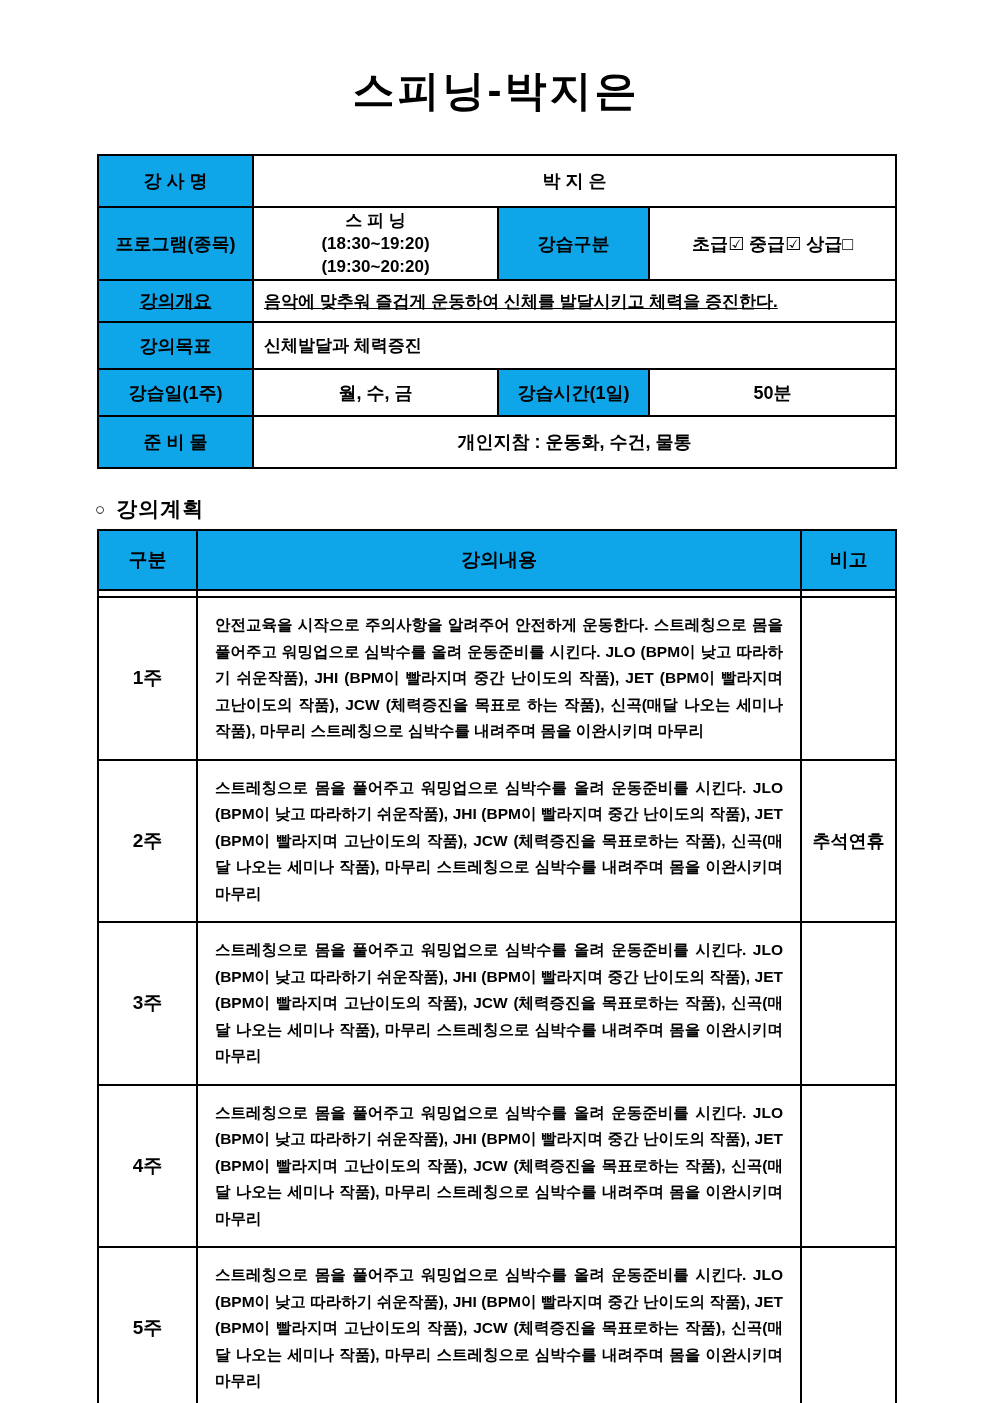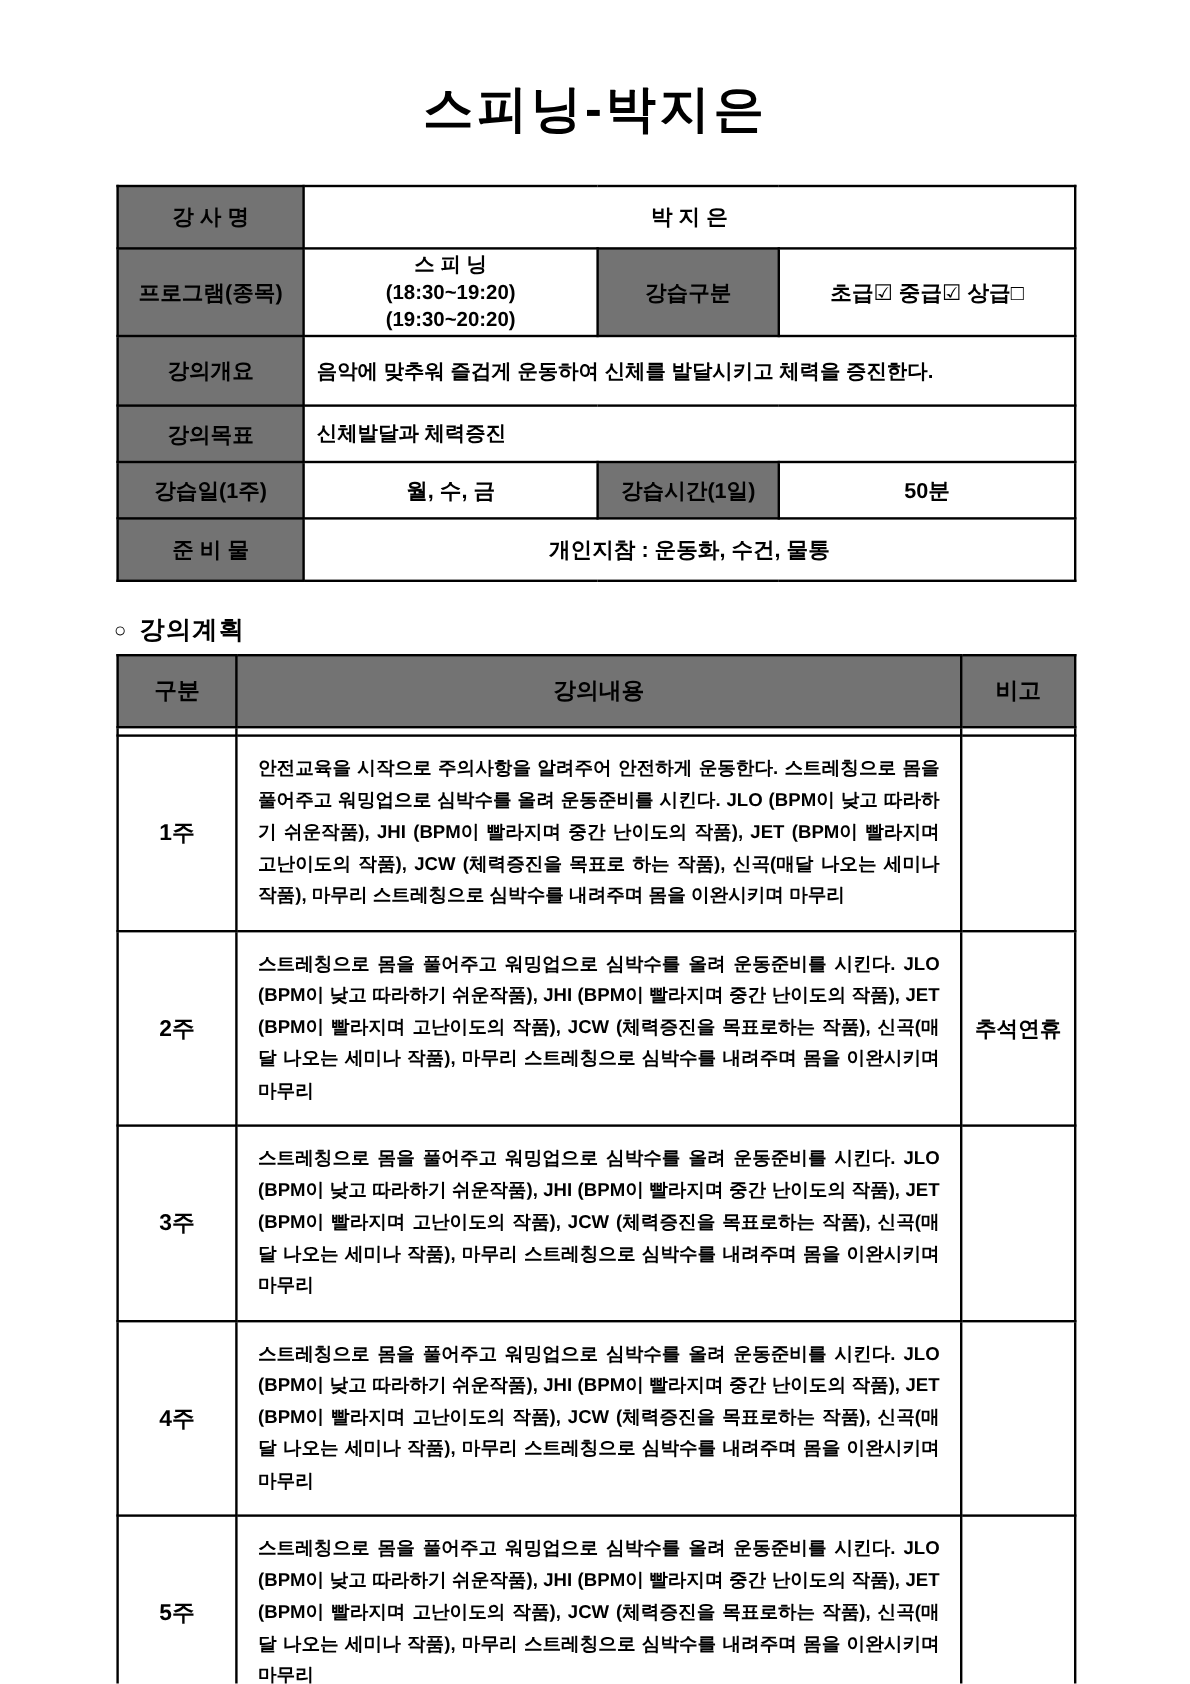--- a/index.html
+++ b/index.html
@@ -19,40 +19,40 @@
     font-weight: bold;
     letter-spacing: 3px;
     line-height: 58px;
   }
 
   table { border-collapse: collapse; table-layout: fixed; }
   .info-table { margin: 34px 0 0 97px; width: 798px; }
   .plan-table { margin: 6px 0 0 97px; width: 798px; }
   td { border: 2px solid #000; vertical-align: middle; }
 
-  .shade { background: #737373; }
+  .shade { background: #0ea5e9; }
   .label-cell {
     text-align: center;
     font-size: 18px;
     font-weight: bold;
   }
   .center-cell { text-align: center; font-size: 18px; font-weight: bold; }
   .left-cell {
     text-align: justify;
     font-size: 17px;
     font-weight: bold;
     padding: 4px 10px;
     line-height: 25px;
     margin-left: 44px;
   }
   .program-cell { text-align: center; font-size: 17px; font-weight: bold; line-height: 23px; }
 
   .r-instructor { height: 52px; }
   .r-program    { height: 73px; }
-  .r-overview   { height: 58px; }
+  .r-overview   { height: 42px; text-decoration: underline; }
   .r-goal       { height: 47px; }
   .r-days       { height: 47px; margin-top: 20px; }
   .r-supplies   { height: 52px; }
 
   .section-heading {
     margin: 26px 0 0 95px;
     font-size: 21px;
     font-weight: bold;
     letter-spacing: 1px;
     display: flex;

